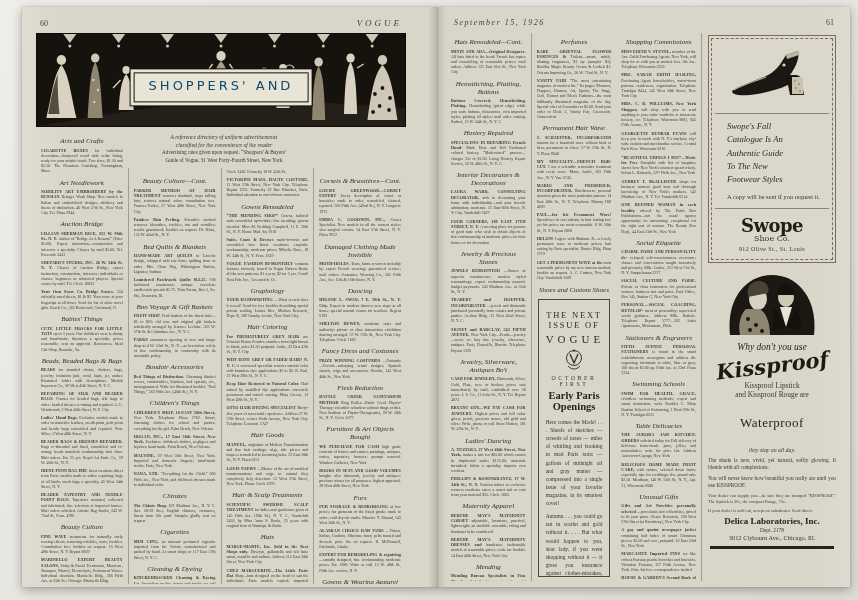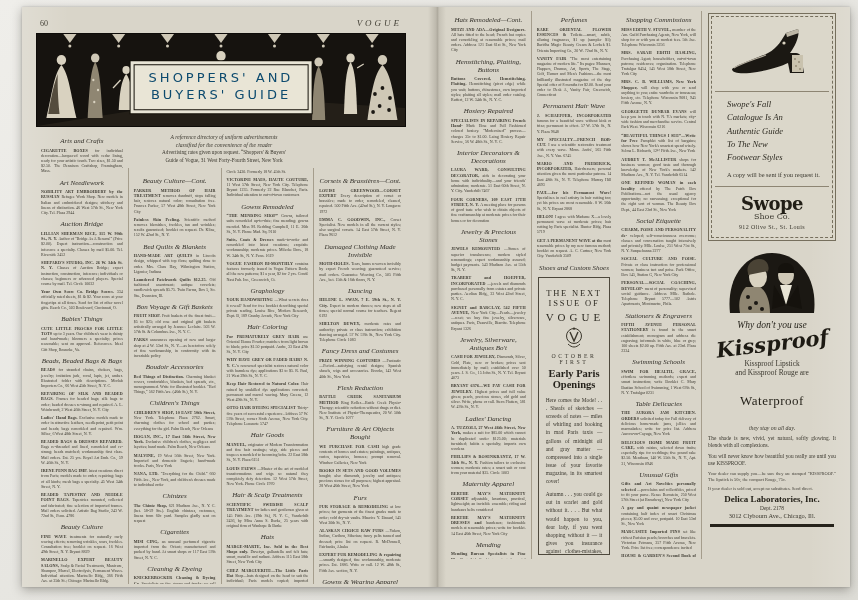--- a/index.html
+++ b/index.html
@@ -156,21 +156,20 @@
                   <circle cx="8" cy="38" r="2"></circle>
                   <circle cx="-3" cy="46" r="2"></circle>
                   <circle cx="7" cy="50" r="2"></circle>
                   <circle cx="-10" cy="52" r="2"></circle>
                 </g>
               </g>
           </g>
         </svg>
         <div class="title-box">
           <div class="t1">SHOPPERS' AND</div>
-          <div class="t2">BUYERS' GUIDE</div>
         </div>
       </div>
 
       <div class="lp-body">
         <div class="intro">
           <div class="a">A reference directory of uniform advertisements</div>
           <div class="a">classified for the convenience of the reader</div>
           <div class="b">Advertising rates given upon request. “Shoppers' &amp; Buyers'</div>
           <div class="b">Guide of Vogue, 31 West Forty-Fourth Street, New York</div>
         </div>
@@ -266,20 +265,24 @@
             <p class="item"><b>FUR STORAGE &amp; REMODELING </b>at low prices; fur garments of the finest grades made to order; cold dry-air vaults. Maurice Y. Einaud, 145 West 30th St., N. Y.</p>
             <p class="item"><b>ALASKAN CHOICE RAW FURS </b>—Yukon, Indian, Caribou, Siberian; fancy pelts tanned and dressed; price list on request. R. McDonnell, Fairbanks, Alaska</p>
             <p class="item"><b>EXPERT FUR REMODELING &amp; repairing </b>—smartly designed, fine workmanship, moderate prices. Est. 1886. Write or call. 12 W. 48th St., Fifth Ave. section, N. Y.</p>
             <div class="sec-h">Gowns &amp; Wearing Apparel Bought</div>
             <p class="item"><b>MME. NAFTAL PAYS HIGHEST CASH VALUE </b>for your slightly used or misfit gowns, wraps, furs. The original Mme. Naftal, 69 West 45th Street, N. Y. Bryant 670</p>
           </div>
       </div>
     </section>
 
     <section class="page right">
+      <div class="runhead">
+        <span class="date">September 15, 1926</span>
+        <span>61</span>
+      </div>
 
       <div class="rp-body">
         <div class="col">
             <div class="sec-h">Hats Remodeled—Cont.</div>
             <p class="item"><b>MITZI AND ADA—Original Designers. </b>All hats fitted to the head; French hat copies and remodeling at reasonable prices; mail orders. Address 121 East 61st St., New York City</p>
             <div class="sec-h">Hemstitching, Plaiting, Buttons</div>
             <p class="item"><b>Buttons Covered, Hemstitching, Plaiting. </b>Hemstitching (picot edge) while you wait; buttons, rhinestones, own imported styles; plaiting all styles; mail order catalog. Ruffert, 12 W. 34th St., N. Y. C.</p>
             <div class="sec-h">Hosiery Repaired</div>
             <p class="item"><b>SPECIALISTS IN REPAIRING French Hand- </b>Made Hose and Full Fashioned colored hosiery. “Modernized” process—charges 35c to $1.00. Laing Hosiery Repair Service, 56 W. 48th St., N. Y. C.</p>
             <div class="sec-h">Interior Decorators &amp; Decorations</div>

